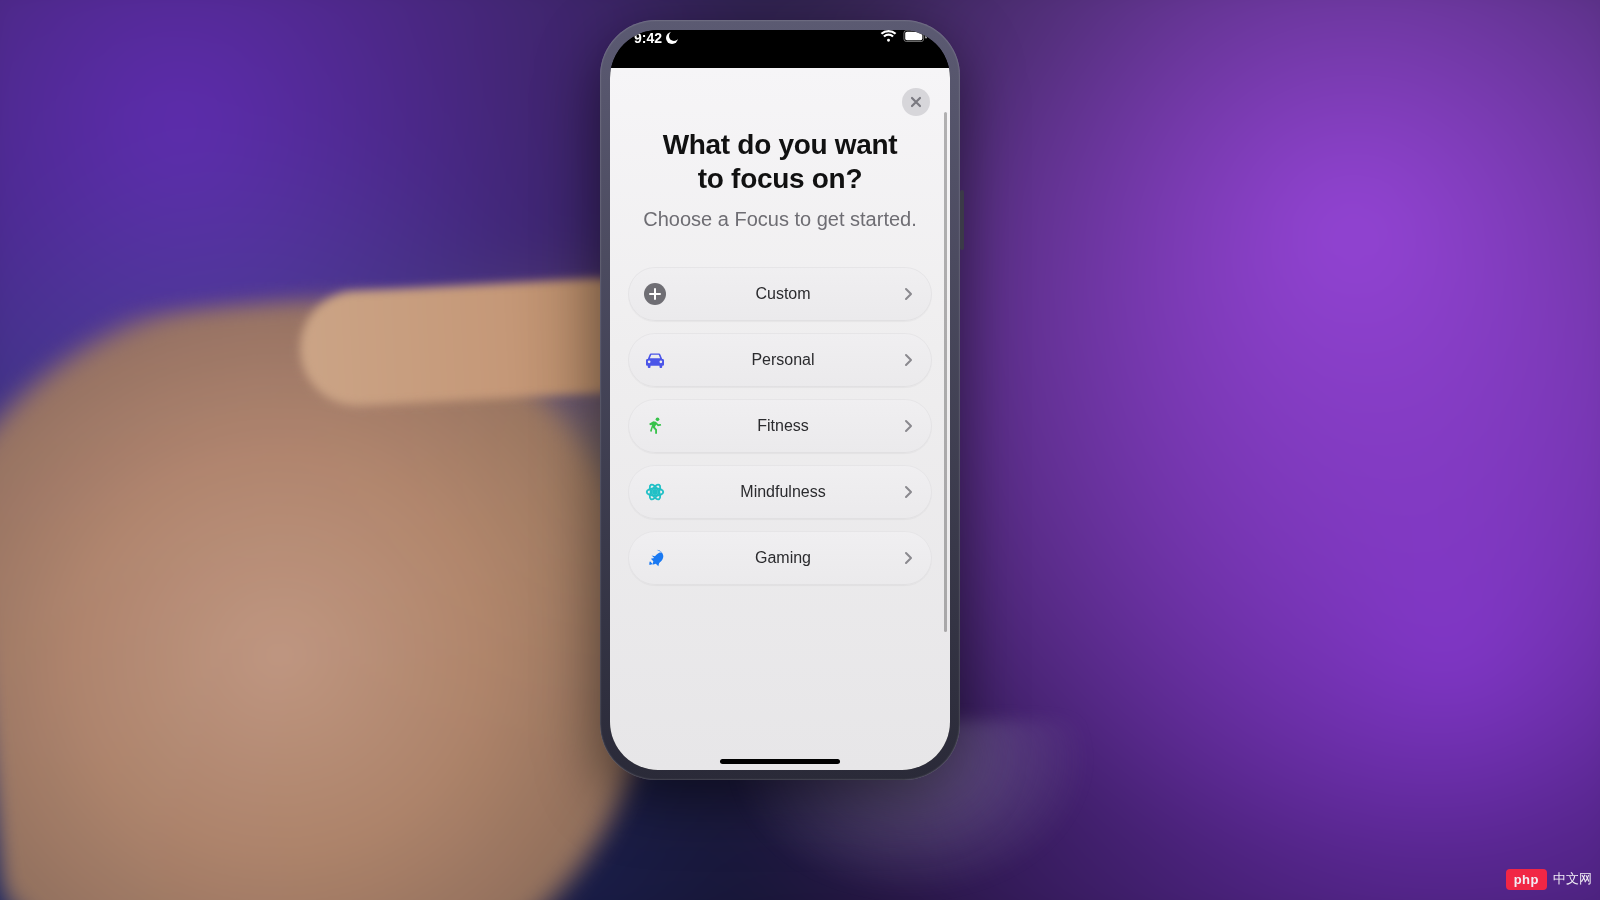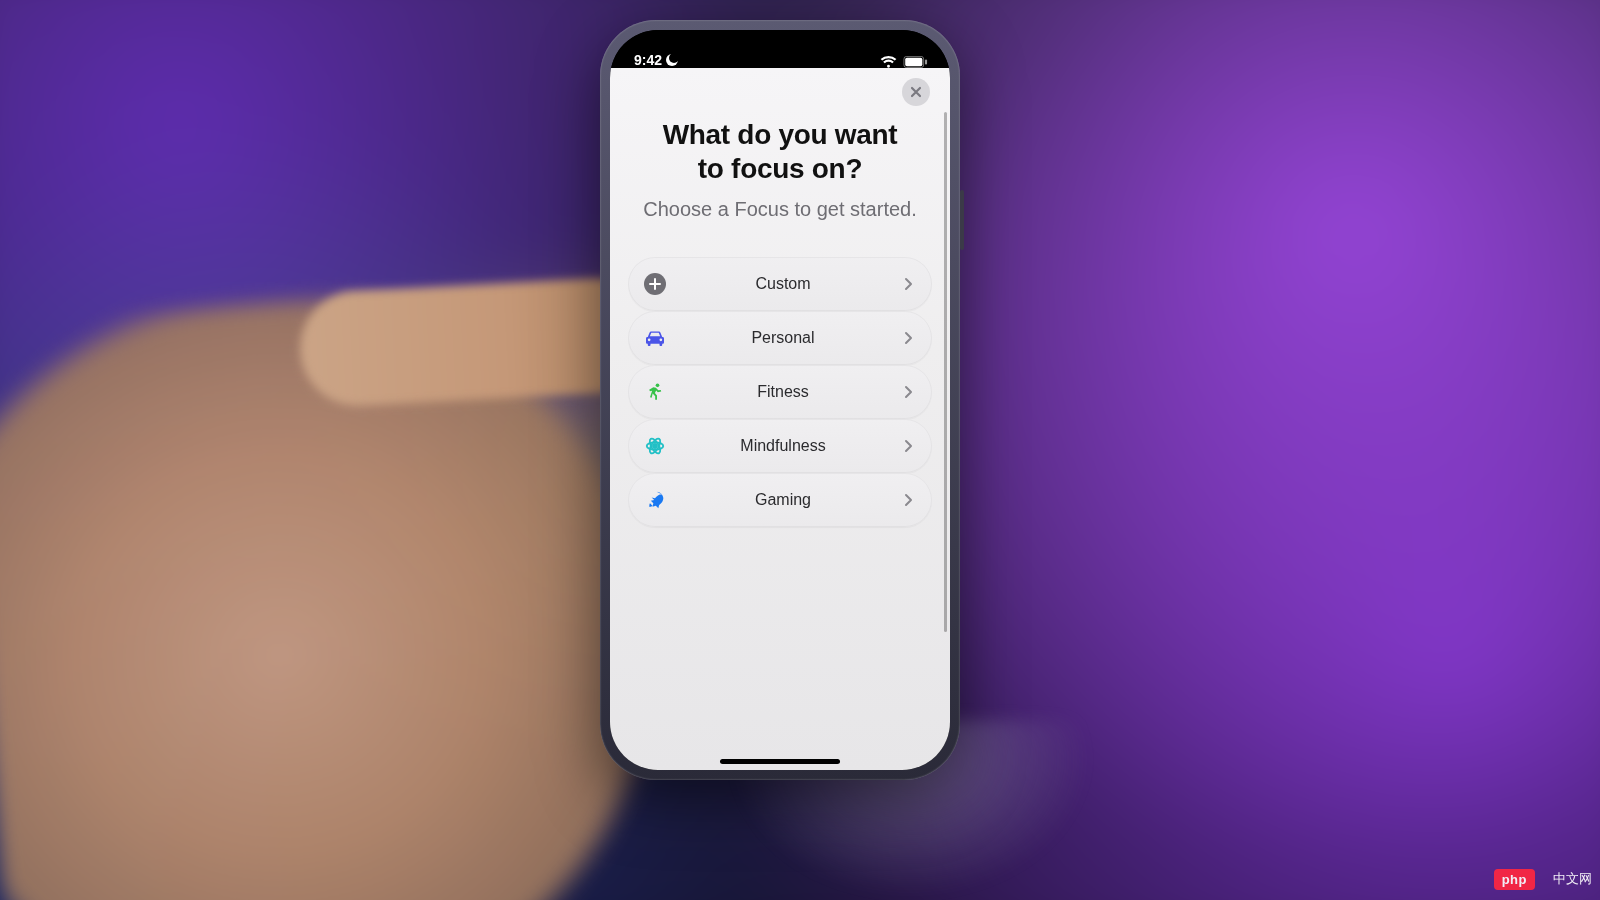--- a/index.html
+++ b/index.html
@@ -68,21 +68,21 @@
       pointer-events: none;
     }
     
     .watermark {
       position: absolute;
       right: 8px;
       bottom: 6px;
       height: 30px;
       display: flex;
       align-items: center;
-      gap: 18px;
+      gap: 6px;
       color: #fff;
       font-size: 13px;
       opacity: 0.92;
     }
     .watermark .badge {
       background: #ff2740;
       color: #fff;
       font-weight: 700;
       letter-spacing: 0.5px;
       padding: 3px 8px;
@@ -124,21 +124,21 @@
       height: 30px;
       background: #000;
       border-radius: 0 0 20px 20px;
       z-index: 5;
     }
     .status-bar {
       position: relative;
       height: 38px;
       background: #000;
       display: flex;
-      align-items: flex-end;
+      align-items: flex-start;
       justify-content: space-between;
       padding: 0 22px 0 24px;
       color: #fff;
       font-size: 14px;
       font-weight: 600;
       z-index: 4;
     }
     .status-left { display:flex; align-items:center; gap:4px; }
     .status-right { display:flex; align-items:center; gap:6px; }
     .dnd-moon {
@@ -157,21 +157,21 @@
     }
     .wifi-icon, .battery-icon { display:inline-block; }
     .wifi-svg, .batt-svg { display:block; }
     .sheet-wrap {
       position: absolute;
       top: 38px;
       left: 0; right: 0; bottom: 0;
       background: linear-gradient(180deg, #f6f5f7 0%, #efeeef 40%, #e7e6e8 100%);
     }
     .sheet {
-      padding: 6px 16px 0 16px;
+      padding: 16px 16px 0 16px;
       height: 100%;
       overflow: hidden;
     }
     .close-row { display:flex; justify-content:flex-end; padding: 4px 4px 6px 0;}
     .close-btn {
       width: 28px; height: 28px;
       border-radius: 50%;
       background: #d7d6da;
       display:flex; align-items:center; justify-content:center;
       color:#7a7980;
@@ -189,21 +189,21 @@
     .subtitle {
       font-size: 20px;
       color: #6e6d73;
       text-align: center;
       margin-top: 12px;
     }
     .list {
       margin-top: 36px;
       display: flex;
       flex-direction: column;
-      gap: 0;
+      gap: 12px;
       padding: 0 2px;
     }
     .opt {
       display:flex;
       align-items:center;
       height: 54px;
       border-radius: 28px;
       background: linear-gradient(180deg, #f0eff1, #ebeaec);
       box-shadow: inset 0 0 0 1px rgba(0,0,0,0.04), 0 1px 1px rgba(0,0,0,0.04);
       padding: 0 14px 0 14px;

